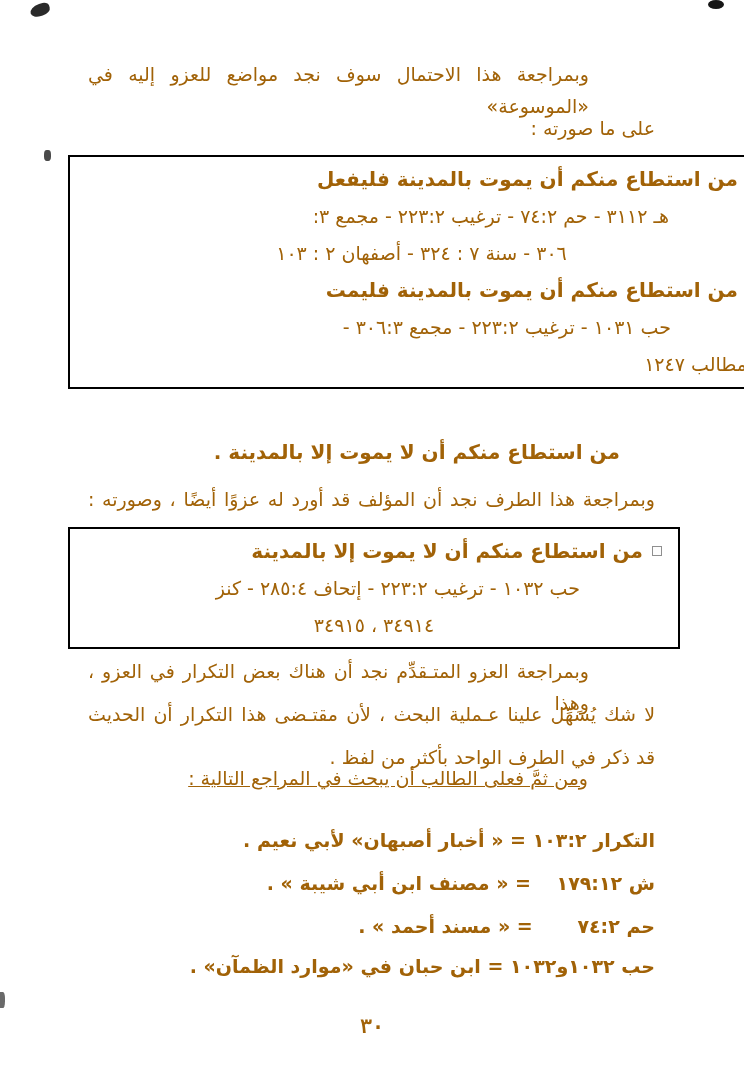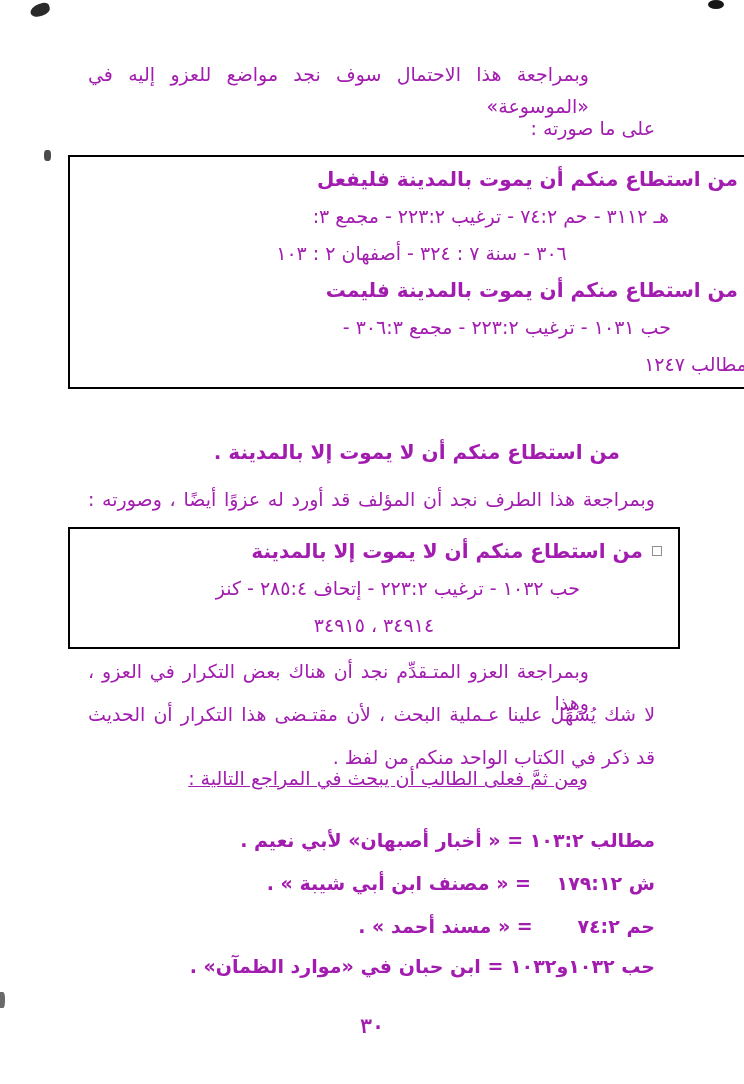--- a/index.html
+++ b/index.html
@@ -3,21 +3,21 @@
 <meta charset="utf-8">
 <style>
   html,body{margin:0;padding:0;background:#e8e8e8;}
   .page{
     position:relative;
     width:744px;height:1084px;
     margin:0 auto;
     background:#ffffff;
     font-family:"DejaVu Sans", sans-serif;
     direction:rtl;
-    color:#a21caf;
+    color:#a16207;
     overflow:hidden;
   }
   .line{position:absolute;font-size:19px;line-height:32px;white-space:nowrap;}
   .jline{position:absolute;font-size:19px;line-height:32px;text-align:justify;text-align-last:justify;}
   .hadith-mid{position:absolute;font-size:20px;font-weight:bold;white-space:nowrap;}
   .refbox{
     position:absolute;left:68px;
     border:2px solid #000;
     box-sizing:border-box;
     background:#fff;
@@ -74,25 +74,25 @@
   <div class="refbox" style="top:527px;width:612px;height:122px;padding:4px 12px;">
     <div class="bx-hadith">
       <span class="sq"></span><span>من استطاع منكم أن لا يموت إلا بالمدينة</span>
     </div>
     <div class="bx-line" style="padding-right:86px;">حب ١٠٣٢ - ترغيب ٢٢٣:٢ - إتحاف ٢٨٥:٤ - كنز</div>
     <div class="bx-line bx-center">٣٤٩١٤ ، ٣٤٩١٥</div>
   </div>
 
   <div class="jline" style="top:655px;right:155px;left:88px;">وبمراجعة العزو المتـقدِّم نجد أن هناك بعض التكرار في العزو ، وهذا</div>
   <div class="jline" style="top:698px;right:89px;left:88px;">لا شك يُسَهِّل علينا عـملية البحث ، لأن مقتـضى هذا التكرار أن الحديث</div>
-  <div class="line" style="top:741px;right:89px;">قد ذكر في الكتاب الواحد منكم من لفظ .</div>
+  <div class="line" style="top:741px;right:89px;">قد ذكر في الطرف الواحد بأكثر من لفظ .</div>
   <div class="line" style="top:762px;right:156px;text-decoration:underline;">ومن ثمَّ فعلى الطالب أن يبحث في المراجع التالية :</div>
 
   <div class="ref-row" style="top:824px;right:89px;">
-    <span>مطالب ١٠٣:٢ = « </span><span class="ref-title">أخبار أصبهان</span><span>» لأبي نعيم .</span>
+    <span>التكرار ١٠٣:٢ = « </span><span class="ref-title">أخبار أصبهان</span><span>» لأبي نعيم .</span>
   </div>
   <div class="ref-row" style="top:867px;right:89px;">
     <span>ش ١٧٩:١٢  = « </span><span class="ref-title">مصنف ابن أبي شيبة</span><span> » .</span>
   </div>
   <div class="ref-row" style="top:910px;right:89px;">
     <span>حم ٧٤:٢   = « </span><span class="ref-title">مسند أحمد</span><span> » .</span>
   </div>
   <div class="ref-row" style="top:950px;right:89px;">
     <span>حب ١٠٣٢و١٠٣٢ = ابن حبان في «</span><span class="ref-title">موارد الظمآن</span><span>» .</span>
   </div>

